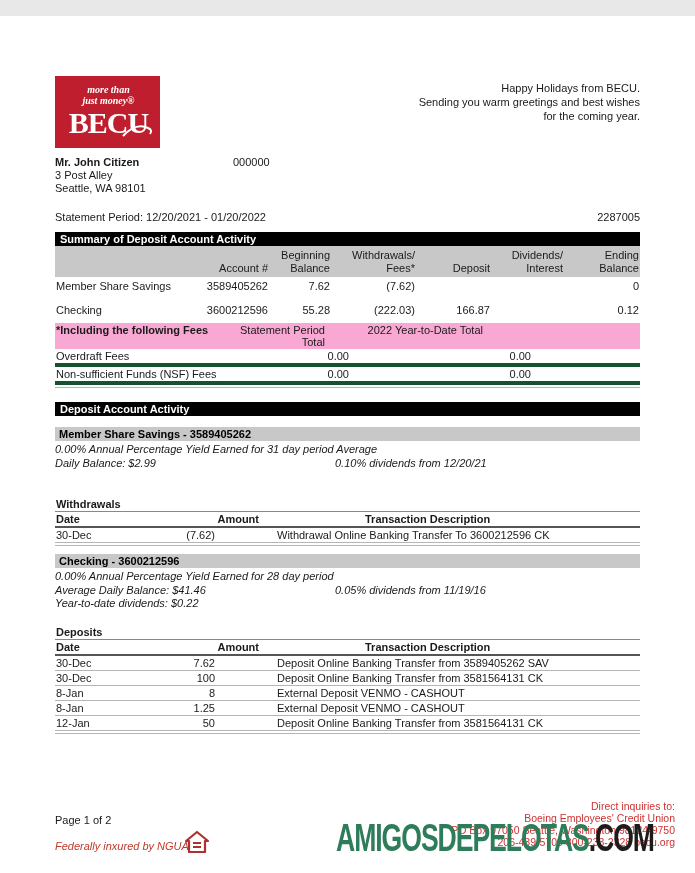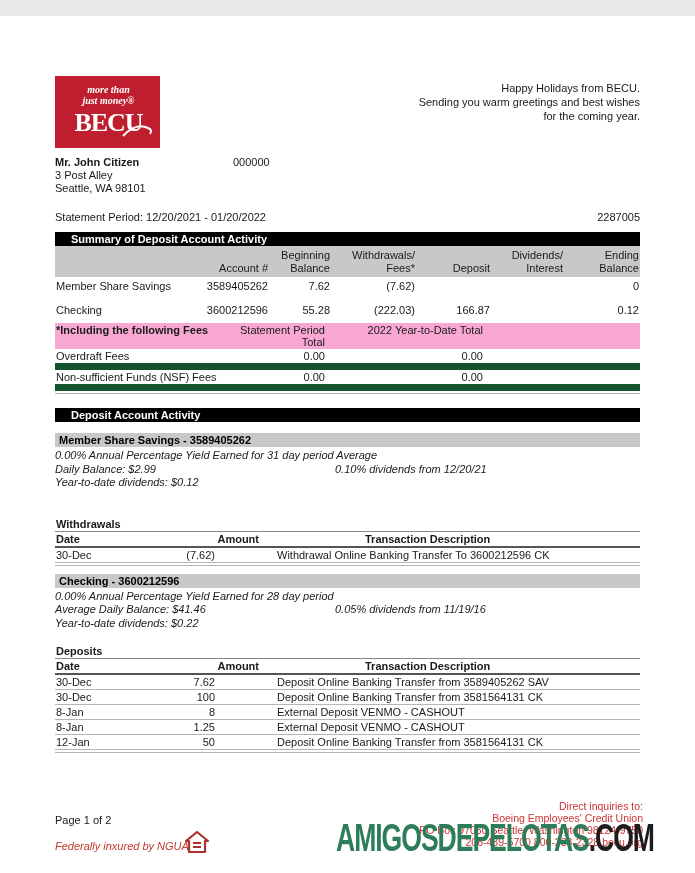--- a/index.html
+++ b/index.html
@@ -14,57 +14,57 @@
   
   .logo-box {
     width:105px; height:72px; background:#be1e2d; color:#fff;
     padding:6px 8px 4px 10px; position:relative;
   }
   .logo-tagline {
     font-family:"Liberation Serif", serif; font-style:italic; font-weight:bold;
     font-size:10px; line-height:11px; text-align:center; margin-top:2px;
   }
   .logo-brand {
-    font-family:"Liberation Serif", serif; font-weight:bold; font-size:26px;
+    font-family:"Liberation Serif", serif; font-weight:bold; font-size:30px;
     line-height:26px; text-align:center; margin-top:4px; letter-spacing:-1px; position:relative;
   }
   .logo-swoosh { position:absolute; right:-4px; top:10px; }
 
   .greeting { position:absolute; right:0px; top:5px; text-align:right; line-height:14px; }
 
   .recipient { margin-top:8px; line-height:13px; }
   .recipient-row { display:flex; }
   .recipient-name { font-weight:bold; width:178px; }
 
   .stmt-row { display:flex; justify-content:space-between; margin-top:16px; }
 
   
   .black-bar {
     background:#000; color:#fff; font-weight:bold;
-    padding:1px 16px; height:14px; line-height:12px; margin-top:9px;
+    padding:1px 5px; height:14px; line-height:12px; margin-top:9px;
   }
   .gray-bar {
     background:#c8c8c8; color:#000; font-weight:bold;
     padding:1px 4px; height:14px; line-height:12px;
   }
 
   
   .sum-head { background:#c8c8c8; display:flex; padding:3px 0 2px 0; line-height:13px; }
   .sum-row  { display:flex; line-height:13px; }
   .c0{width:145px; text-align:left; padding-left:1px;}
   .c1{width:68px;  text-align:right;}
   .c2{width:62px;  text-align:right;}
   .c3{width:85px;  text-align:right;}
   .c4{width:75px;  text-align:right;}
   .c5{width:73px;  text-align:right;}
   .c6{width:77px;  text-align:right; padding-right:1px;}
 
   
   .fee-head { background:#f9a8d4; display:flex; margin-top:6px; padding:1px 0; line-height:12px; }
-  .fee-row  { display:flex; line-height:12px; padding:1px 0; border-bottom:7px solid #14532d; }
+  .fee-row  { display:flex; line-height:12px; padding:1px 0; border-bottom:4px solid #14532d;gap:24px; }
   .f0{width:165px; font-weight:bold; padding-left:1px;}
   .f0n{width:165px; padding-left:1px;}
   .f1{width:105px; text-align:right;}
   .f2{width:158px; text-align:right;}
   .fee-endline { border-bottom:1px solid #b5b5b5; margin-top:2px; }
 
   
   .apy { font-style:italic; line-height:13.5px; margin-top:2px; }
   .apy-split { display:flex; font-style:italic; line-height:13.5px; }
   .apy-split .left { width:280px; }
@@ -78,21 +78,21 @@
   .tx-endline { border-bottom:1px solid #b5b5b5; margin-top:2px; }
 
   .mt3{margin-top:3px;} .mt11{margin-top:11px;}
   .mt14{margin-top:14px;} .mt27{margin-top:27px;}
 
   
   .page-num { position:absolute; left:55px; top:798px; }
   .insured  { position:absolute; left:55px; top:824px; color:#c0392b; font-style:italic; }
   .house-icon { position:absolute; left:184px; top:814px; }
   .inquiries {
-    position:absolute; right:52px; top:784px; text-align:right;
+    position:absolute; right:20px; top:784px; text-align:right;
     color:#cc3333; font-size:10.5px; line-height:12px; z-index:2;
   }
   .watermark {
     position:absolute; left:336px; top:802px; z-index:5;
     font-size:38px; font-weight:800; letter-spacing:-1.5px; white-space:nowrap;
     transform:scaleX(0.70); transform-origin:left center; line-height:40px;
   }
   .wm-green { color:#2e7d5a; }
   .wm-dark  { color:#1c1c1c; }
 </style>
@@ -203,21 +203,20 @@
     <div class="fee-endline"></div>
 
     <div class="black-bar mt14">Deposit Account Activity</div>
 
     <div class="gray-bar" style="margin-top:11px;">Member Share Savings - 3589405262</div>
     <div class="apy">0.00% Annual Percentage Yield Earned for 31 day period Average</div>
     <div class="apy-split">
       <span class="left">Daily Balance: $2.99</span>
       <span>0.10% dividends from 12/20/21</span>
     </div>
-    <div class="apy" style="margin-top:0;">Year-to-date dividends: $0.12</div>
 
     <div class="tx-title mt27">Withdrawals</div>
     <div class="tx-head">
       <div class="t0">Date</div>
       <div class="t1">Amount</div>
       <div class="t2">Transaction Description</div>
     </div>
     <div class="tx-row">
       <div class="t0">30-Dec</div>
       <div class="t1">(7.62)</div>

